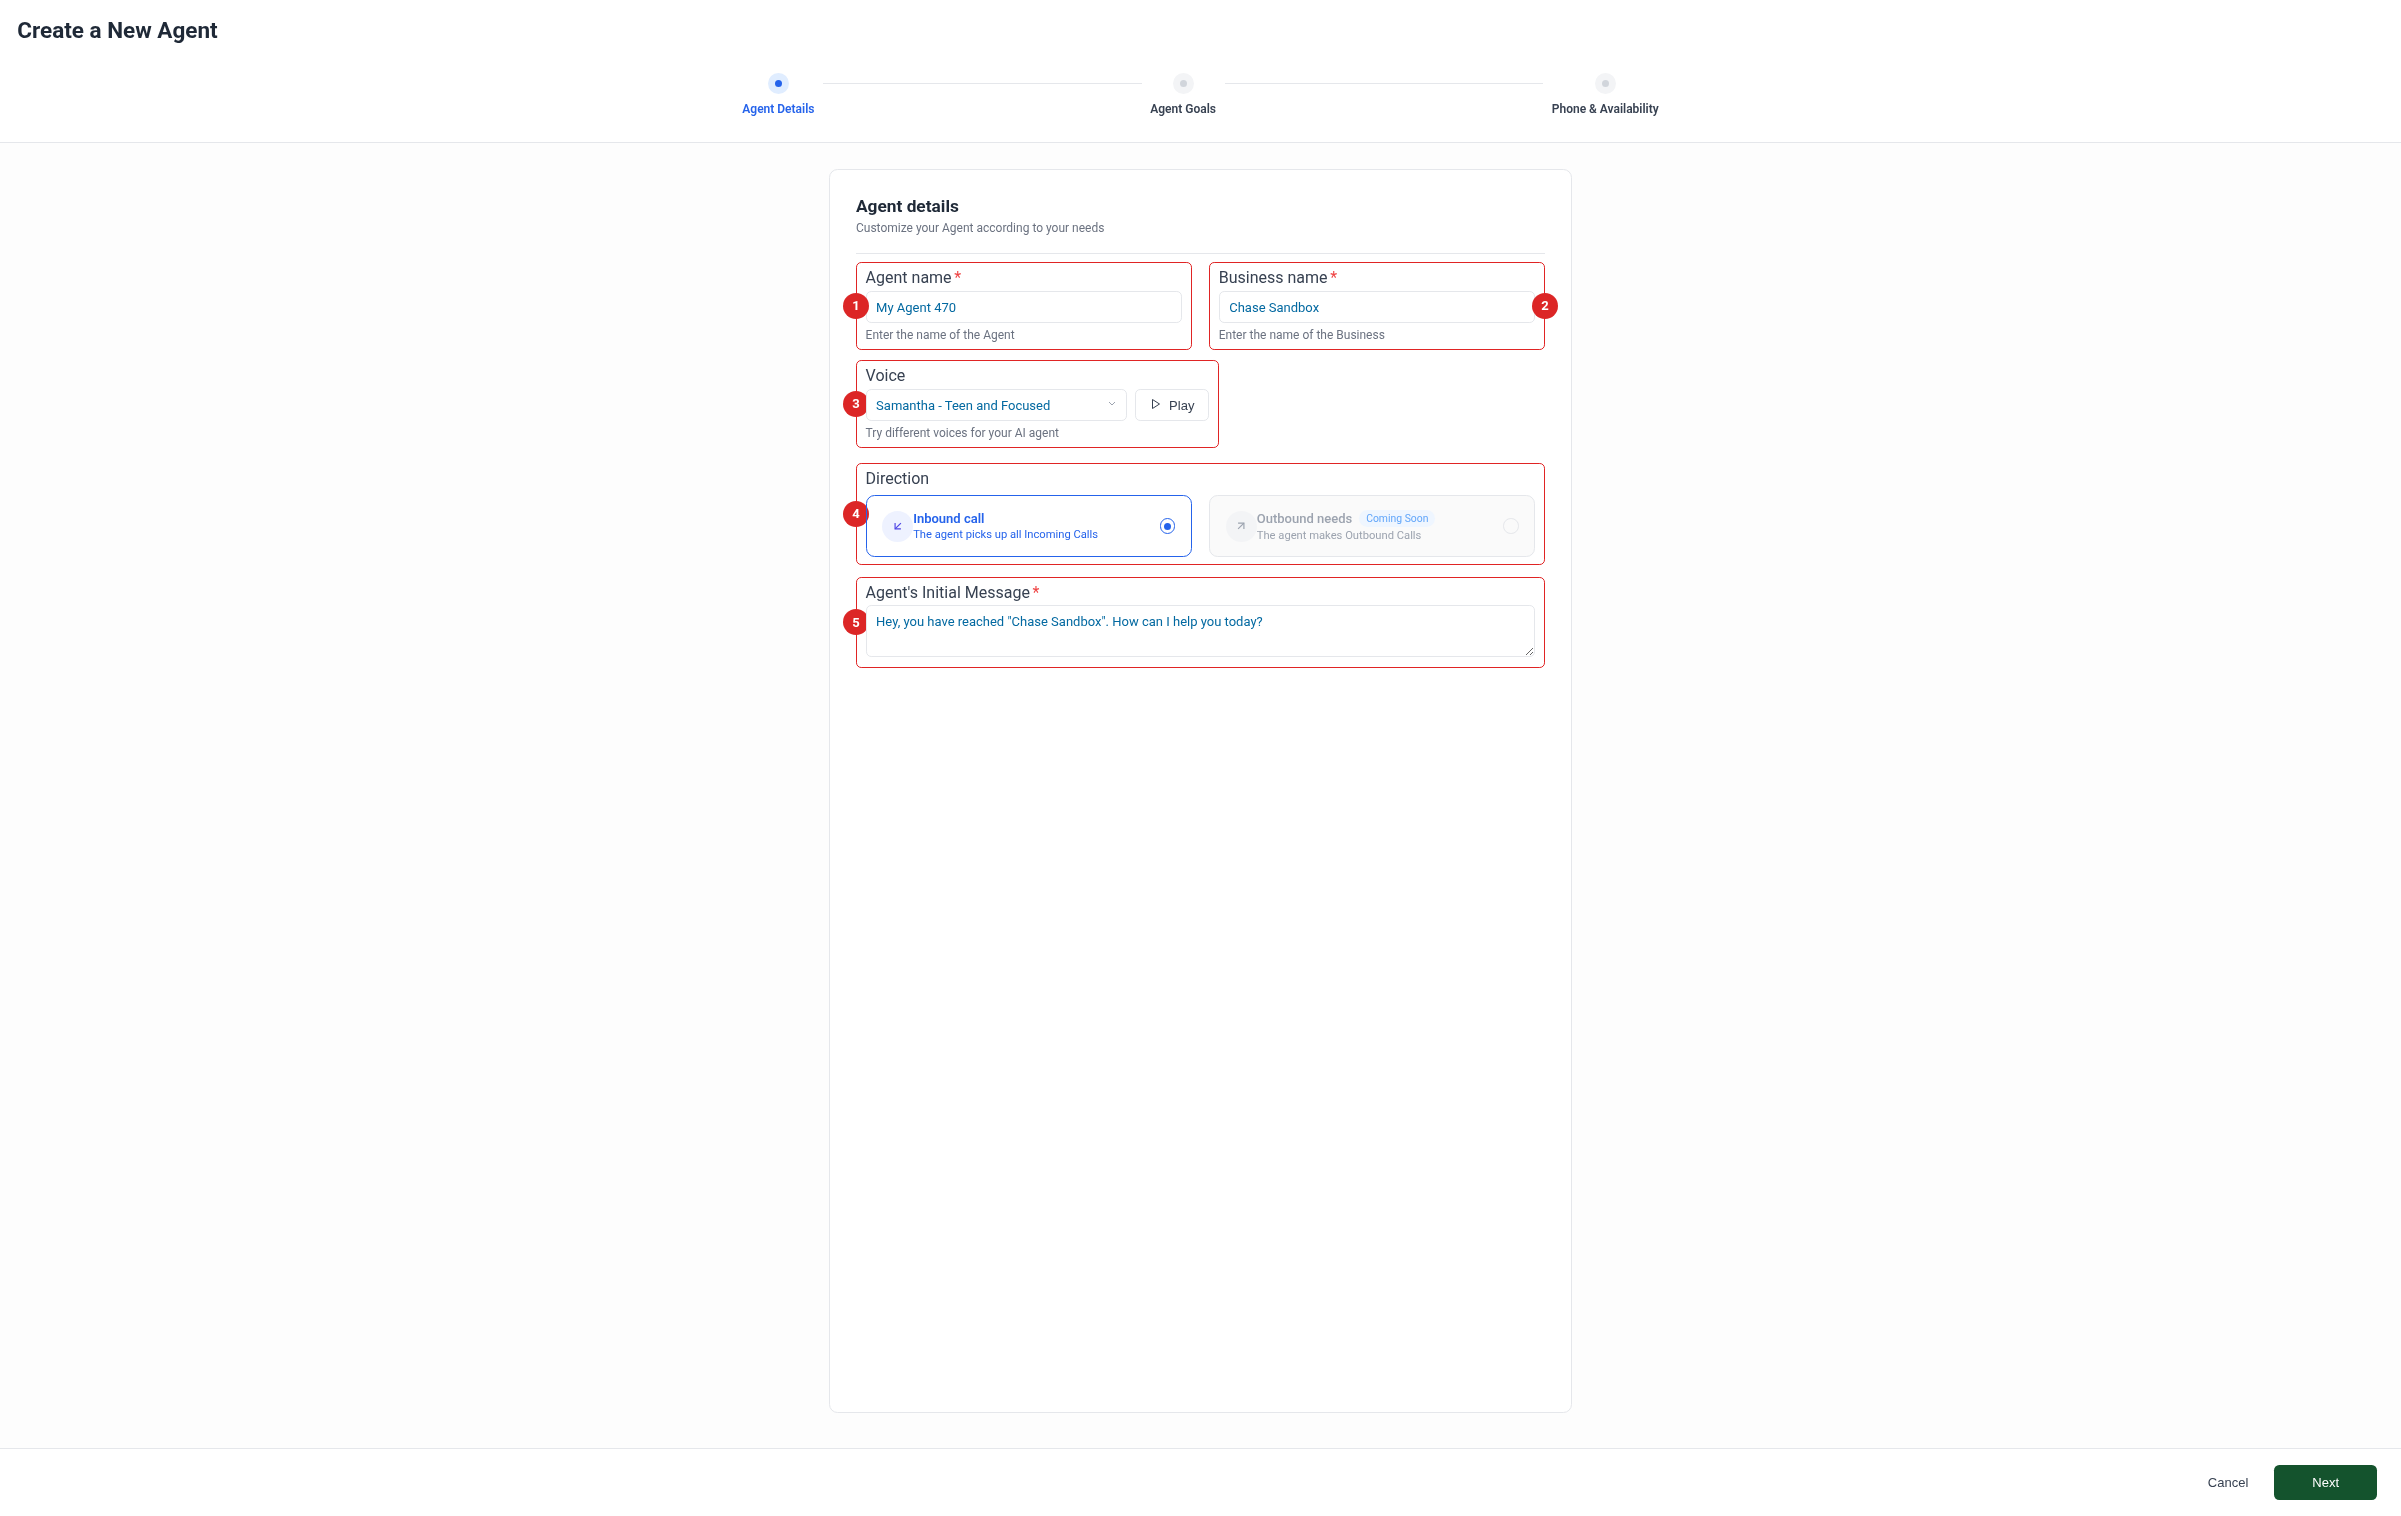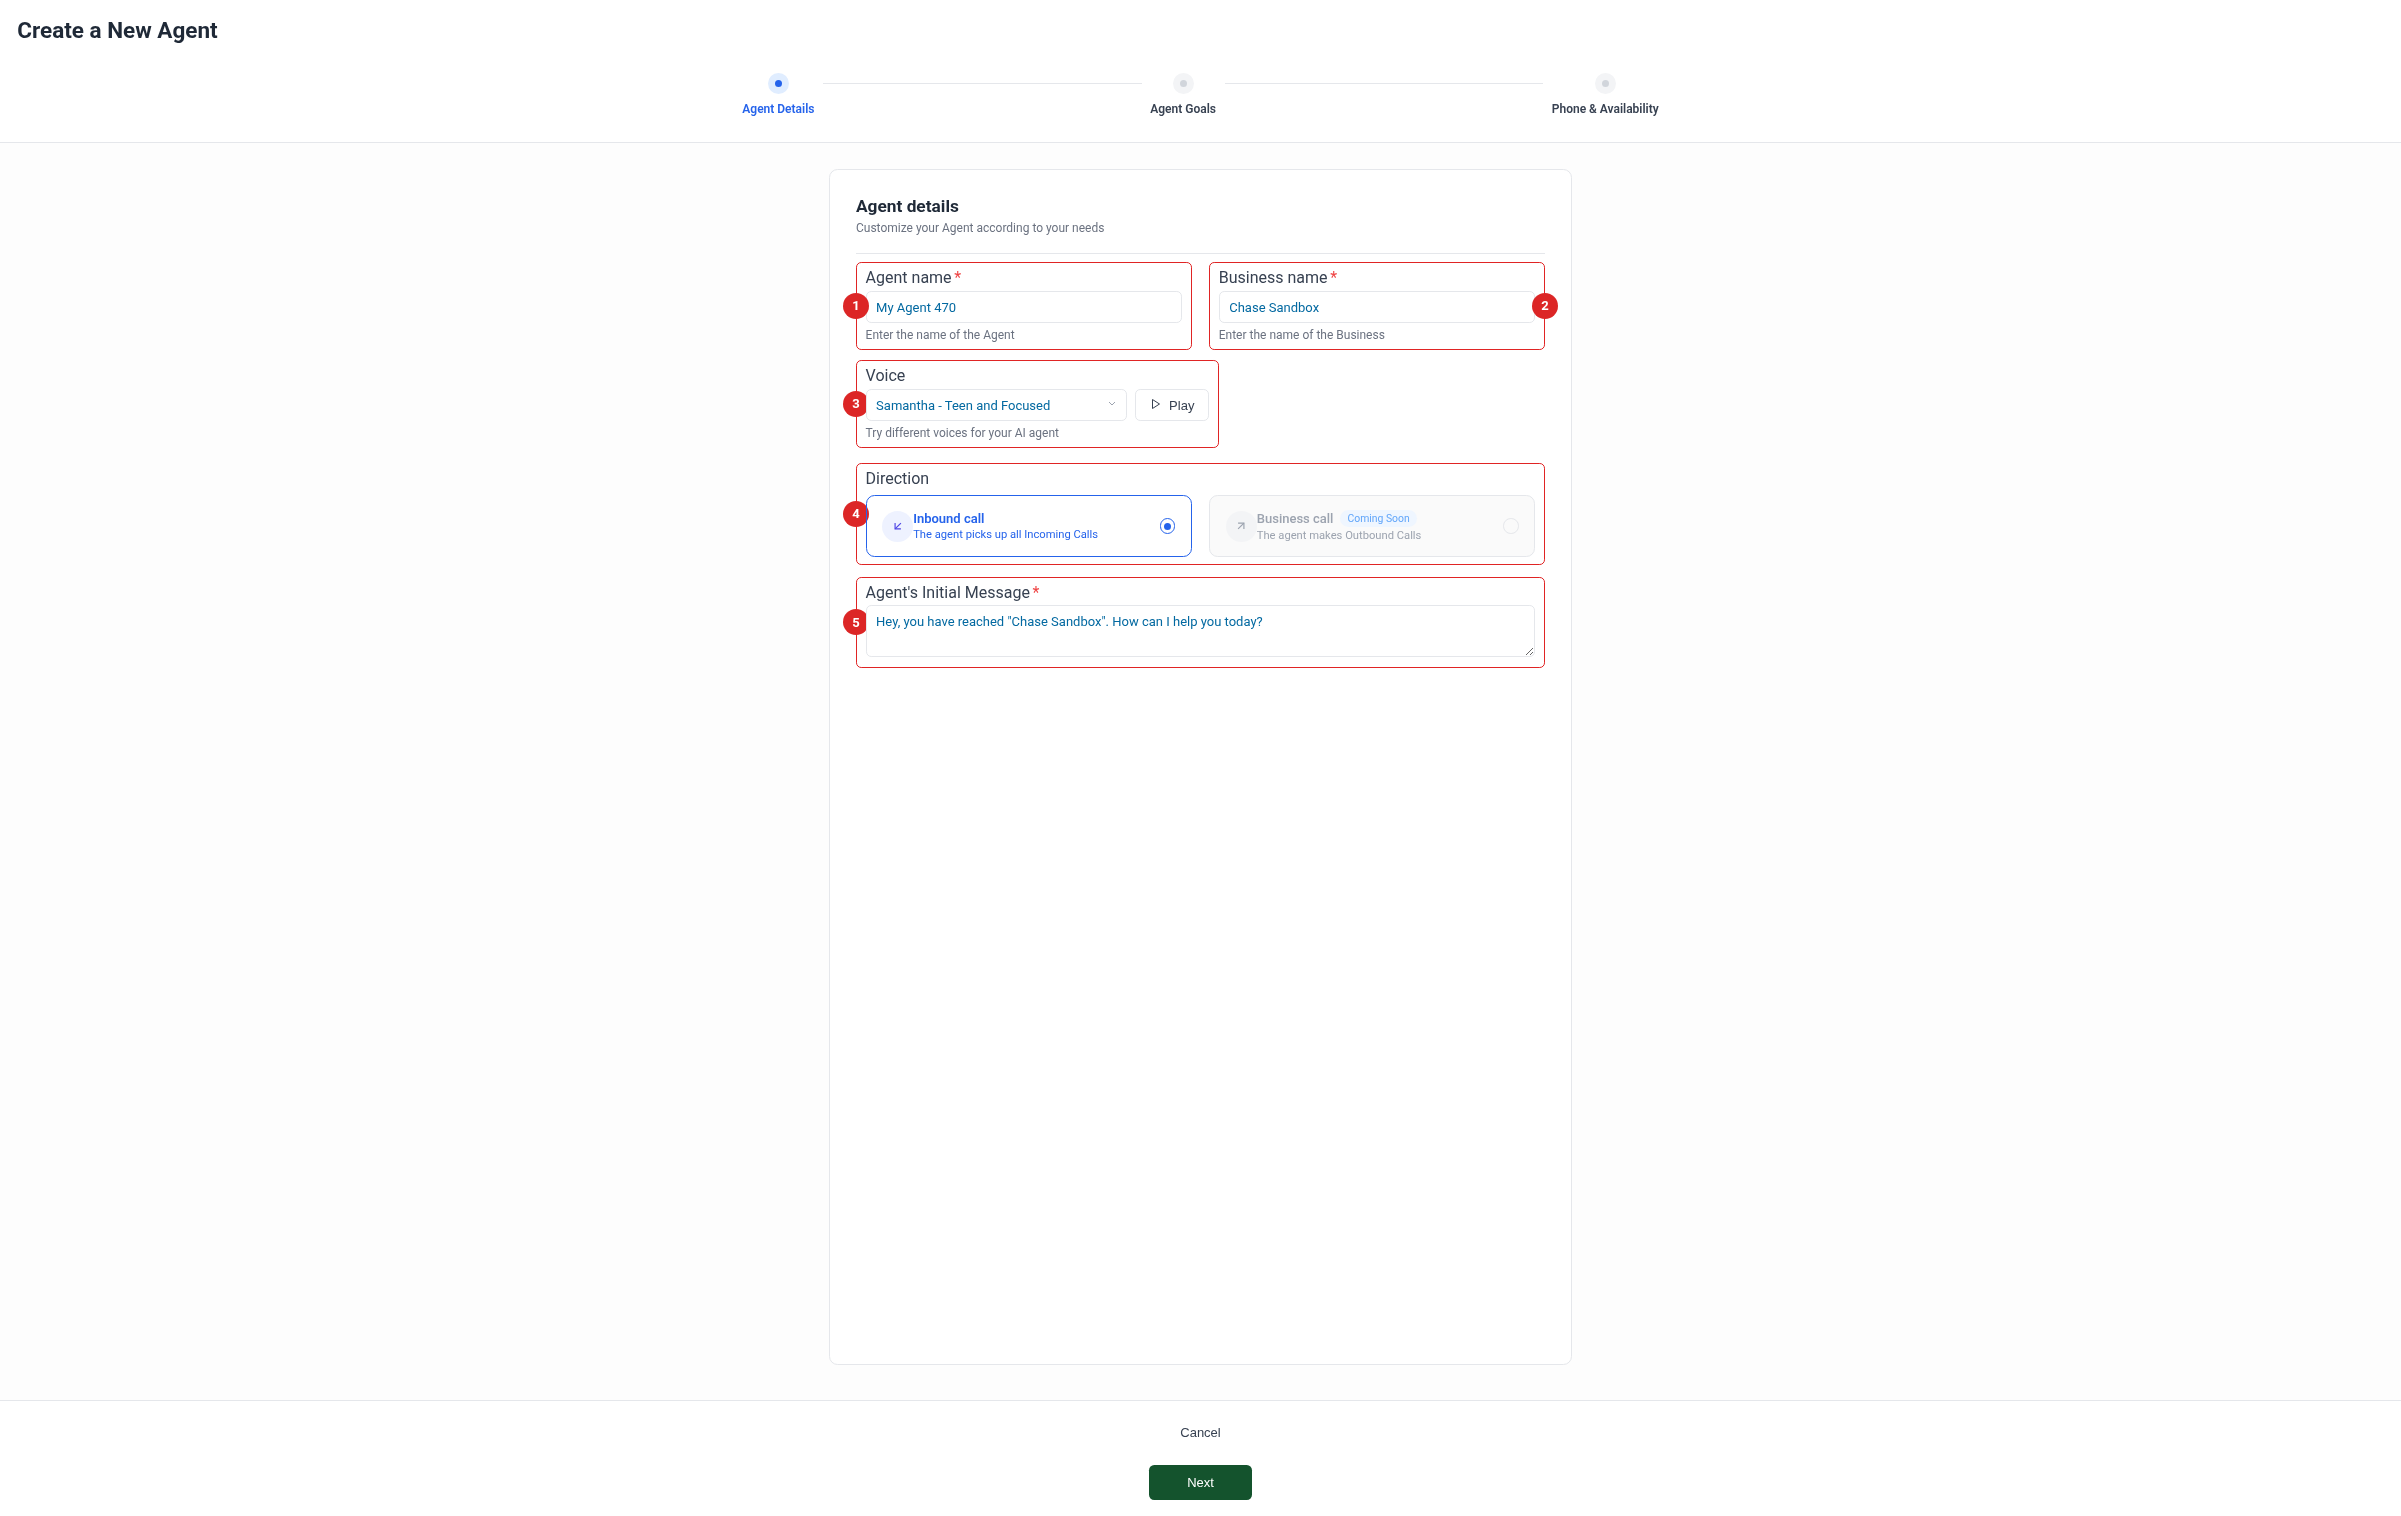--- a/index.html
+++ b/index.html
@@ -114,21 +114,20 @@
   .radio.empty::after { display: none; }
 
   .textarea { height: 52px; resize: both; }
   .textarea-wrap { position: relative; }
   
   
   .footer-bar {
     border-top: 0.9px solid #e5e7eb; padding: 15.6px 24px;
     display: flex; justify-content: flex-end; gap: 15.6px; align-items: center;
     background: #fff;
-    flex-direction: column;
   }
   .btn-cancel {
     background: none; border: none; font-size: 13px; color: #374151; cursor: pointer;
     padding: 8.6px 10.4px;
   }
   .btn-next {
     background: #14532d; color: #fff; border: none; border-radius: 5.2px;
     padding: 10.4px 38px; font-size: 13px; font-weight: 500; cursor: pointer;
   }
 </style>
@@ -231,21 +230,21 @@
           </div>
           <div class="dir-card disabled">
             <div class="dir-icon">
               <svg width="14" height="14" viewBox="0 0 24 24" fill="none" stroke="currentColor" stroke-width="2">
                   <line x1="7" y1="17" x2="17" y2="7"></line>
                   <polyline points="7 7 17 7 17 17"></polyline>
                 </svg>
             </div>
             <div class="dir-body">
               <div class="dir-title">
-                <span>Business call</span>
+                <span>Outbound needs</span>
                 <span class="coming-pill">Coming Soon</span>
               </div>
               <div class="dir-sub">The agent makes Outbound Calls</div>
             </div>
             <div class="radio empty"></div>
           </div>
         </div>
       </div>
 
       <div class="annot" style="margin-top: 12px;">

